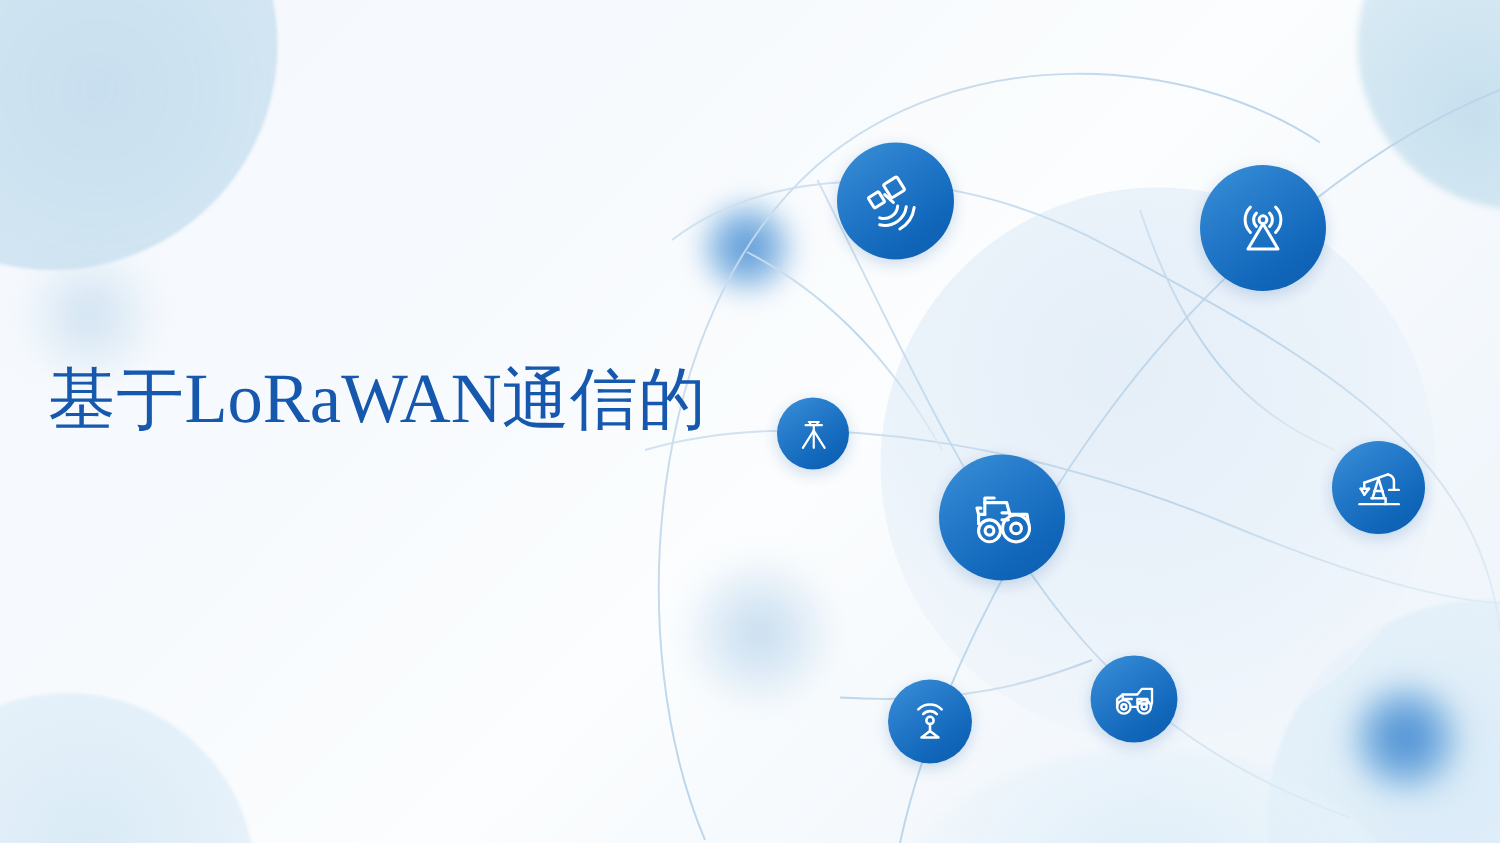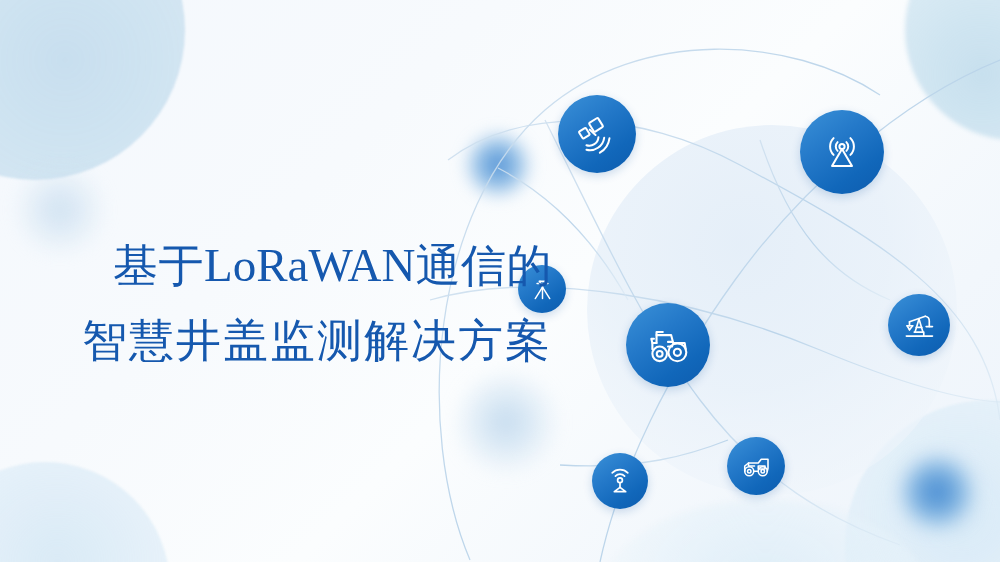--- a/index.html
+++ b/index.html
@@ -115,21 +115,20 @@
     top: 228px;
     width: 520px;
   }
   .title-line {
     color: #1558ae;
     font-size: 45px;
     line-height: 75px;
     letter-spacing: 0.5px;
     white-space: nowrap;
     font-family: "Liberation Sans", "DejaVu Sans", sans-serif;
-    text-align: right;
   }
   .title-line .latin {
     font-family: "Liberation Serif", "DejaVu Serif", serif;
     font-size: 47px;
     letter-spacing: 0px;
   }
   .title-line-2 { letter-spacing: 2px; }
 </style>
 </head>
 <body>
@@ -278,16 +277,15 @@
         <path d="M27 24 L36 24 L36 28 L27 28 Z"></path>
         <path d="M14 20 L14 24 L22 24"></path>
       </svg>
     </span>
   </div>
 
   <div class="title-block">
     <div class="title-line title-line-1">
       <span>基于</span><span class="latin">LoRaWAN</span><span>通信的</span>
     </div>
-    <div class="title-line title-line-2">智慧井盖监测解决方案</div>
   </div>
 
 </div>
 
 </body></html>

